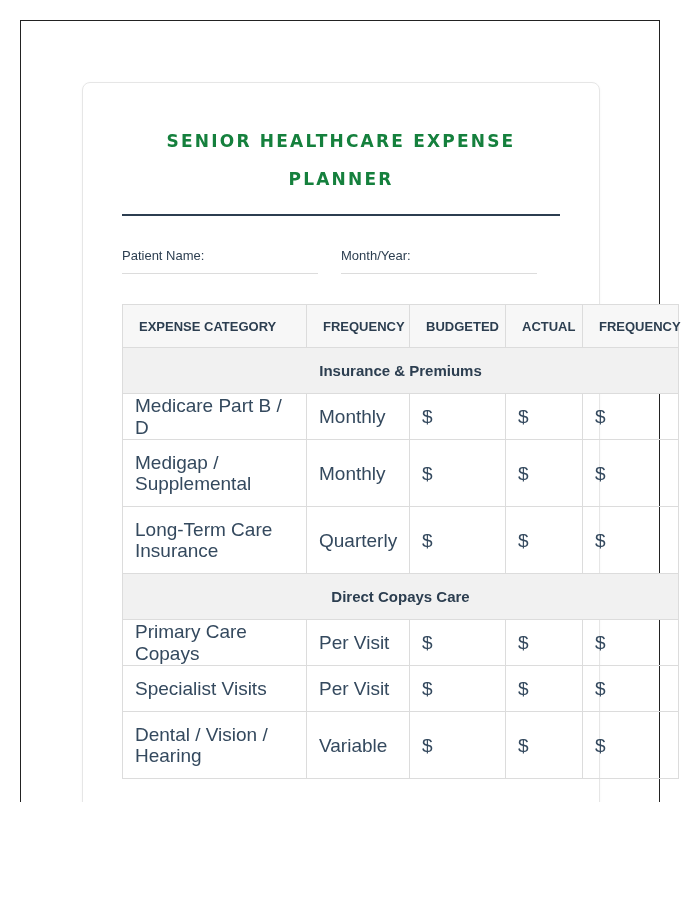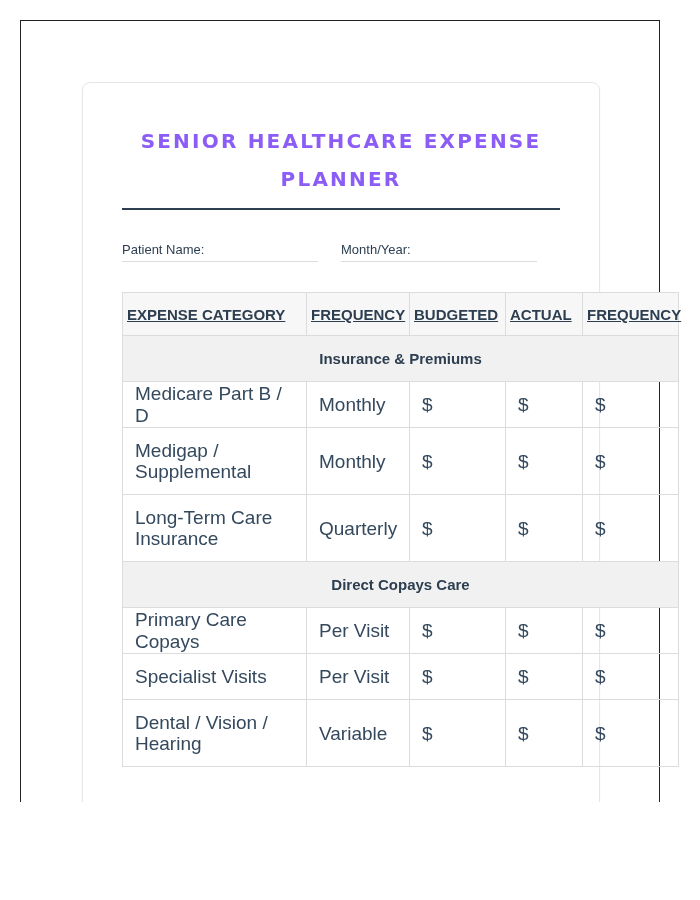--- a/index.html
+++ b/index.html
@@ -5,30 +5,30 @@
   html, body { margin:0; padding:0; background:#ffffff; }
   body { width:700px; height:900px; position:relative; overflow:hidden;
          font-family:"DejaVu Sans", "Liberation Sans", sans-serif; color:#2c3e50; }
   .viewport { position:absolute; left:0; top:0; width:700px; height:802px; overflow:hidden; }
   .frame { position:absolute; left:20px; top:20px; width:640px; height:900px;
            border:1px solid #222; box-sizing:border-box; z-index:0; }
   .card { position:absolute; left:82px; top:82px; width:518px; height:900px;
           border:1px solid #e6e6e6; border-radius:8px; box-sizing:border-box;
           box-shadow:0 1px 3px rgba(0,0,0,0.04); z-index:1; }
   .content { position:absolute; left:122px; top:82px; width:556px; z-index:2; }
-  .title { margin:40px 0 0 0; width:438px; text-align:center; font-size:20px; font-weight:bold;
-           letter-spacing:2.2px; line-height:38px; color:#8b5cf6; padding-bottom:10px; }
+  .title { margin:40px 0 0 0; width:438px; text-align:center; font-size:17px; font-weight:bold;
+           letter-spacing:2.2px; line-height:38px; color:#15803d; padding-bottom:16px; }
   .rule { width:438px; height:2px; background:#2c3e50; margin-top:0; }
   .fields { display:flex; margin-top:32px; width:438px; }
-  .field { width:200px; font-size:13px; color:#2c3e50; padding-bottom:4px;
+  .field { width:200px; font-size:13px; color:#2c3e50; padding-bottom:10px;
            border-bottom:1px solid #dcdcdc; margin-right:23px; font-family:"Liberation Sans", sans-serif; }
   table { border-collapse:collapse; margin-top:30px; width:556px; table-layout:fixed;
           font-family:"Liberation Sans", sans-serif; }
   th, td { border:1px solid #dcdcdc; text-align:left; vertical-align:middle; }
-  th { background:#f7f7f7; font-size:15px; font-weight:bold; height:42px; padding:0 4px; color:#2c3e50;text-decoration:underline; }
+  th { background:#f7f7f7; font-size:13px; font-weight:bold; height:42px; padding:0 16px; color:#2c3e50; }
   td { font-size:19px; padding:0 12px; color:#34495e; }
   tr.section td { background:#f1f1f1; font-weight:bold; color:#2c3e50; height:45px; font-size:15px;text-align:center; }
   tr.item td { height:45px; }
   tr.item.tall td { height:66px; line-height:21px; }
   td.money { color:#34495e; }
   tr.item td { background:transparent; }
 </style>
 </head>
 <body>
 

